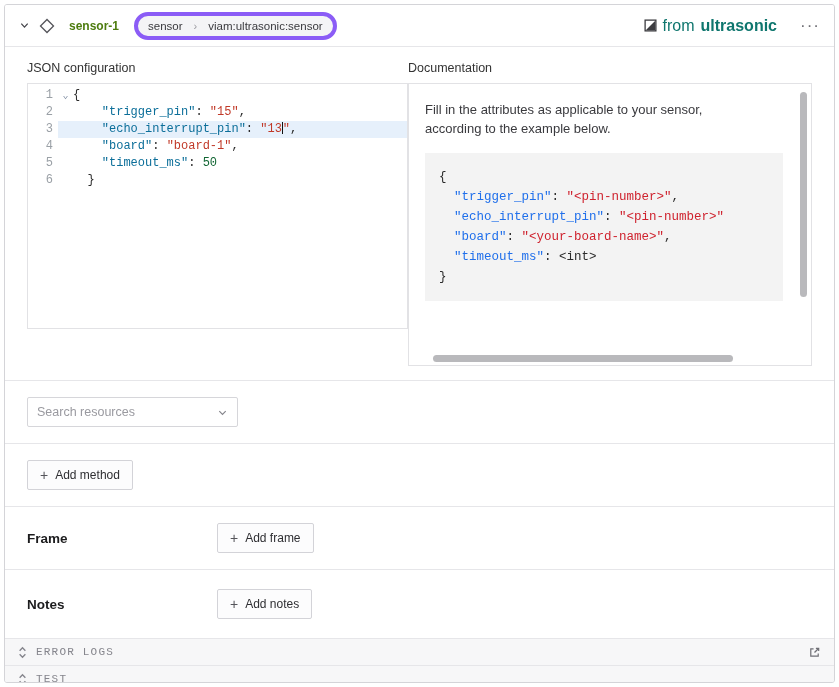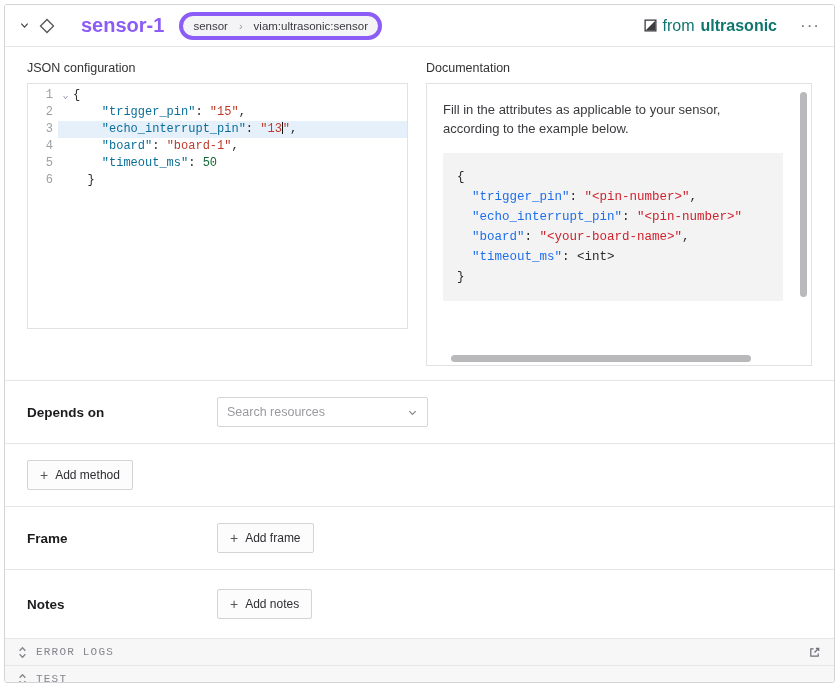--- a/index.html
+++ b/index.html
@@ -2,36 +2,36 @@
 <html style="--editor-key: #0b6e99; --editor-string: #c13928; --editor-number: #116633; --doc-key: #1f6feb; --doc-string: #cf222e; --active-line-bg: #e6f0fb;"><head>
 <meta charset="utf-8">
 <style>
   * { margin:0; padding:0; box-sizing:border-box; }
   html,body { width:839px; height:687px; background:#fff; font-family:"Liberation Sans", sans-serif; overflow:hidden; }
   body { padding:4px; }
   .card { width:831px; height:679px; border:1px solid #d4d4d8; border-radius:3px; background:#fff; display:flex; flex-direction:column; overflow:hidden; }
 
   
   .hdr { height:42px; flex:0 0 42px; display:flex; align-items:center; padding:0 14px; gap:9px; border-bottom:1px solid #e6e6e9; background:#fff; }
-  .hdr .title { font-size:20px; font-weight:700; color:#8b5cf6; margin-left:17px; }
+  .hdr .title { font-size:12px; font-weight:700; color:#4d7c0f; margin-left:5px; }
   .chipgroup { display:flex; align-items:center; background:#f4f4f6; border:4px solid #8b5cf6; border-radius:999px; margin-left:6px; }
   .chip { font-size:11.5px; color:#3a3a3e; padding:4px 10px; white-space:nowrap; }
   .chip-sep { color:#9a9aa0; font-size:11px; padding:0 1px; }
   .hdr .spacer { flex:1; }
   .from-wrap { display:flex; align-items:center; gap:6px; font-size:16px; color:#0f766e; }
   .from-wrap b { font-weight:700; }
   .menu-dots { font-size:17px; color:#6f6f75; margin-left:14px; letter-spacing:1px; cursor:pointer; line-height:1; }
 
   
   .secbar { height:27px; flex:0 0 27px; display:flex; align-items:center; gap:9px; padding:0 13px; background:#f7f7f8; border-bottom:1px solid #e6e6e9; font-family:"Liberation Mono", monospace; font-size:11px; letter-spacing:1.2px; color:#85858c; }
   .secbar.btop { border-top:1px solid #e6e6e9; border-bottom:none; }
   .secbar .spacer { flex:1; }
 
   
-  .cfg { flex:0 0 298px; display:flex; gap:18px; padding:14px 22px 14px 22px; background:#fff; }
+  .cfg { flex:0 0 298px; display:flex; padding:14px 22px 14px 22px; background:#fff; }
   .col-left { width:381px; flex:0 0 381px; display:flex; flex-direction:column; }
   .col-right { flex:1; display:flex; flex-direction:column; }
   .panel-label { font-size:12.5px; color:#333; margin-bottom:8px; }
 
   
   .editor { border:1px solid #e2e2e5; height:246px; background:#fff; font-family:"Liberation Mono", monospace; font-size:12px; line-height:17px; padding-top:3px; overflow:hidden; cursor:text; }
   .cm-line { display:flex; }
   .cm-gutter { width:30px; flex:0 0 30px; text-align:right; padding-right:5px; color:#9aa0a6; }
   .cm-content { flex:1; display:flex; }
   .cm-content.cm-active { background:var(--active-line-bg,#e6f0fb); }
@@ -166,21 +166,20 @@
             <div class="doc-line"><span class="tok-plain">  </span><span class="tok-key">"timeout_ms"</span><span class="tok-plain">: </span><span class="tok-plain">&lt;int&gt;</span></div>
             <div class="doc-line"><span class="tok-plain">}</span></div>
           </div>
         <div class="vscroll"></div>
         <div class="hscroll"></div>
       </div>
     </div>
   </div>
 
   <div class="row">
-    <div class="row-label">Depends on</div>
     <div class="select">
       <span class="ph">Search resources</span>
       <span>
         <svg width="11" height="11" viewBox="0 0 12 12">
             <path d="M2.5 4.5l3.5 3.5 3.5-3.5" fill="none" stroke="#85858c" stroke-width="1.3"></path>
           </svg>
       </span>
     </div>
   </div>
 

